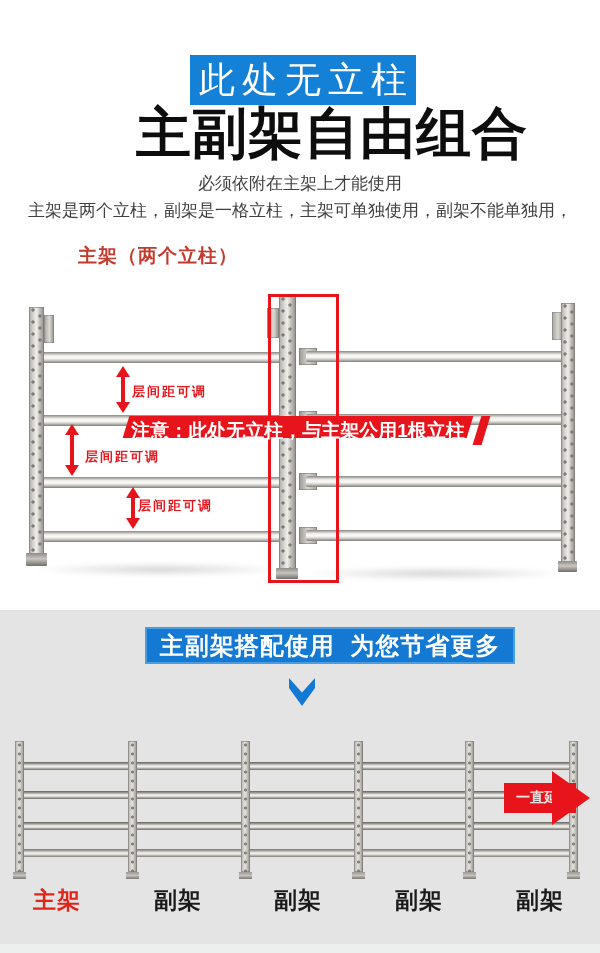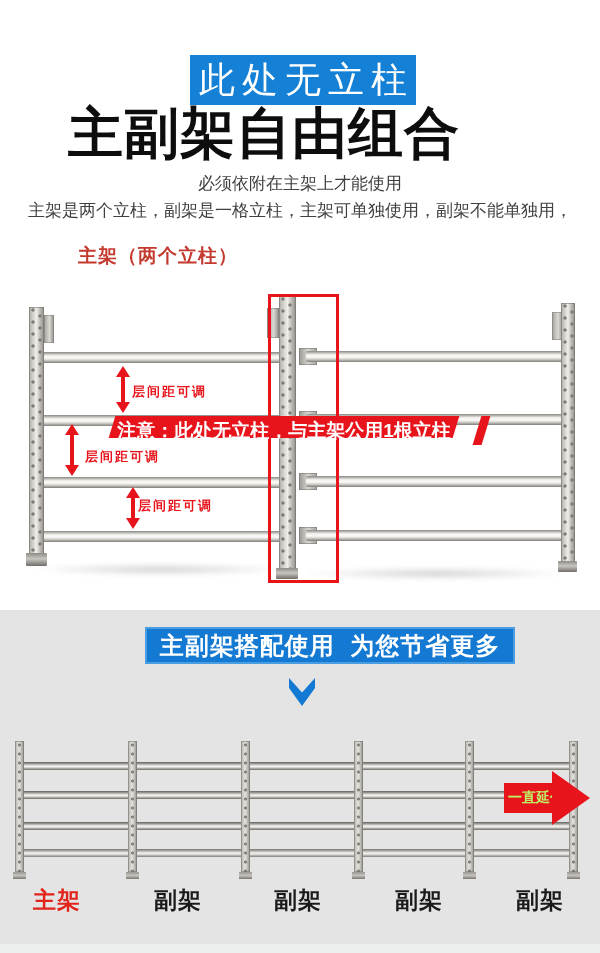--- a/index.html
+++ b/index.html
@@ -8,21 +8,21 @@
 
   
   .top-hairline{position:absolute;left:0;top:0;width:600px;height:2px;
     background:linear-gradient(90deg,#b5b5b5,#cfcfcf 30%,#b0b0b0 60%,#c8c8c8);opacity:.85;}
 
   
   .sec1{position:absolute;left:0;top:0;width:600px;height:610px;background:#fff;}
   .badge{position:absolute;left:190px;top:55px;width:226px;height:50px;background:var(--accent-blue);
     color:#fff;font-size:36px;font-weight:400;letter-spacing:7px;display:flex;align-items:center;justify-content:center;
     padding-left:7px;box-sizing:border-box;}
-  .big-title{position:absolute;left:0;top:102px;width:528px;text-align:center;font-size:55px;line-height:62px;
+  .big-title{position:absolute;left:0;top:102px;width:528px;text-align:right;font-size:55px;line-height:62px;
     font-weight:bold;color:var(--text-dark);letter-spacing:1px;}
   .desc{position:absolute;left:0;top:170px;width:600px;text-align:center;font-size:17px;line-height:27px;
     color:var(--text-body);}
   .rack-label{position:absolute;top:243px;font-size:19px;font-weight:bold;color:var(--label-red);letter-spacing:1px;}
 
   
   .post{position:absolute;
     background-image:
       radial-gradient(circle at 4px 3px, #807d78 1.3px, rgba(0,0,0,0) 2px),
       radial-gradient(circle at 11px 9px, #807d78 1.3px, rgba(0,0,0,0) 2px),
@@ -45,21 +45,21 @@
   
   .varrow{position:absolute;width:16px;}
   .varrow .bar{position:absolute;left:50%;top:8px;bottom:8px;width:4px;margin-left:-2px;background:var(--accent-red);}
   .varrow .tri-up{position:absolute;top:0;left:50%;margin-left:-7px;width:0;height:0;
     border-left:7px solid transparent;border-right:7px solid transparent;border-bottom:11px solid var(--accent-red);}
   .varrow .tri-down{position:absolute;bottom:0;left:50%;margin-left:-7px;width:0;height:0;
     border-left:7px solid transparent;border-right:7px solid transparent;border-top:11px solid var(--accent-red);}
   .spacing-note{position:absolute;font-size:13px;font-weight:bold;color:var(--accent-red);letter-spacing:2px;white-space:nowrap;font-family:Liberation Mono, monospace;}
 
   
-  .notice{position:absolute;left:112px;top:416px;width:344px;height:22px;}
+  .notice{position:absolute;left:126px;top:416px;width:344px;height:22px;}
   .notice::before{content:"";position:absolute;left:0;top:0;right:0;bottom:0;background:var(--accent-red);
     transform:skewX(-17deg);}
   .notice-text{position:relative;display:block;width:100%;text-align:center;font-size:19px;font-weight:bold;
     color:#fff;line-height:29px;white-space:nowrap;}
   .notice-tail{position:absolute;left:477px;top:416px;width:9px;height:29px;background:var(--accent-red);
     transform:skewX(-17deg);}
 
   
   .sec2{position:absolute;left:0;top:610px;width:600px;height:343px;background:var(--section-gray);}
   .combo-banner{position:absolute;left:113px;top:17px;width:370px;height:37px;background:var(--banner-blue);
@@ -71,22 +71,22 @@
     background:linear-gradient(180deg,#63615d 0%,#989691 20%,#e6e4e0 45%,#f4f3f0 60%,#a9a6a1 82%,#6e6b66 100%);}
   .post-sm{position:absolute;width:9px;top:131px;height:131px;
     background-image:
       radial-gradient(circle at 4.5px 4px, #87847f 1.2px, rgba(0,0,0,0) 1.9px),
       linear-gradient(90deg,#b3b0ab 0%,#e5e3df 45%,#d2d0cb 60%,#918e89 100%);
     background-size:9px 9px,100% 100%;
     box-shadow:inset 0 0 0 1px rgba(110,108,102,.5);}
   .post-sm::after{content:"";position:absolute;bottom:-7px;left:-2px;width:13px;height:7px;
     background:linear-gradient(180deg,#9b9893,#c5c2bd 50%,#7b7873);}
   .extend-body{position:absolute;left:504px;top:173px;width:64px;height:30px;background:var(--accent-red);
-    color:#bef264;font-size:14px;font-weight:bold;display:flex;align-items:center;justify-content:center;
-    white-space:nowrap;letter-spacing:0;}
+    color:#e5e5e5;font-size:14px;font-weight:bold;display:flex;align-items:center;justify-content:center;
+    white-space:nowrap;letter-spacing:0;padding-left:8px;}
   .extend-head{position:absolute;left:552px;top:161px;width:0;height:0;
     border-top:27px solid transparent;border-bottom:27px solid transparent;border-left:38px solid var(--accent-red);}
   .combo-label{position:absolute;top:275px;width:50px;text-align:center;font-size:23px;font-weight:bold;color:#1a1a1a;
     letter-spacing:1px;white-space:nowrap;}
   .footer-strip{position:absolute;left:0;bottom:0;width:600px;height:9px;background:var(--footer-gray);}
 </style>
 </head>
 <body>
 
 <div class="page">

